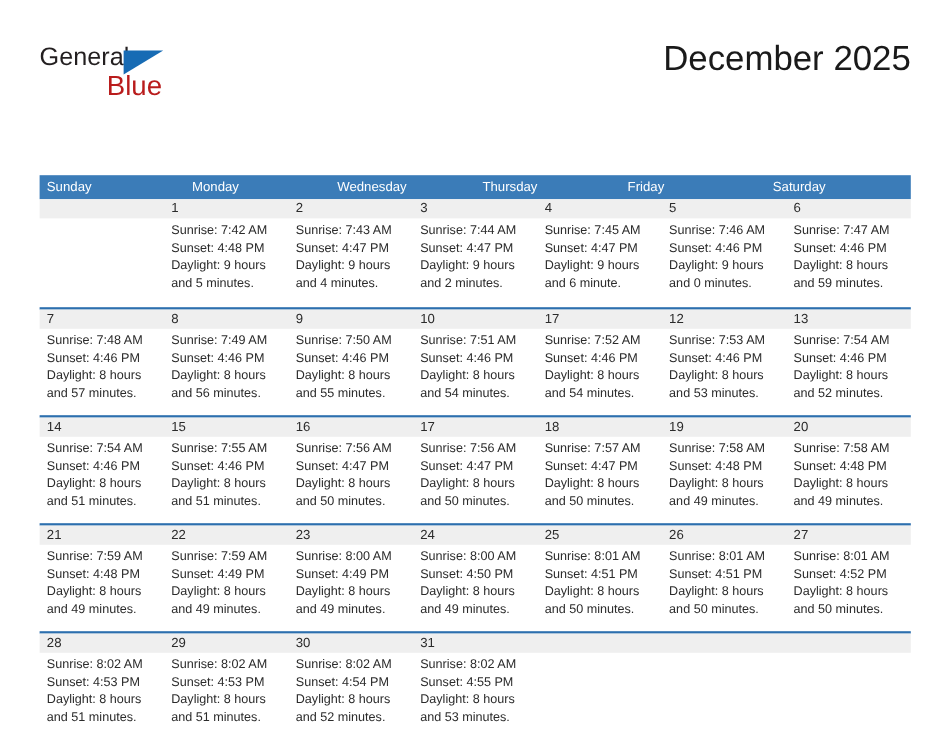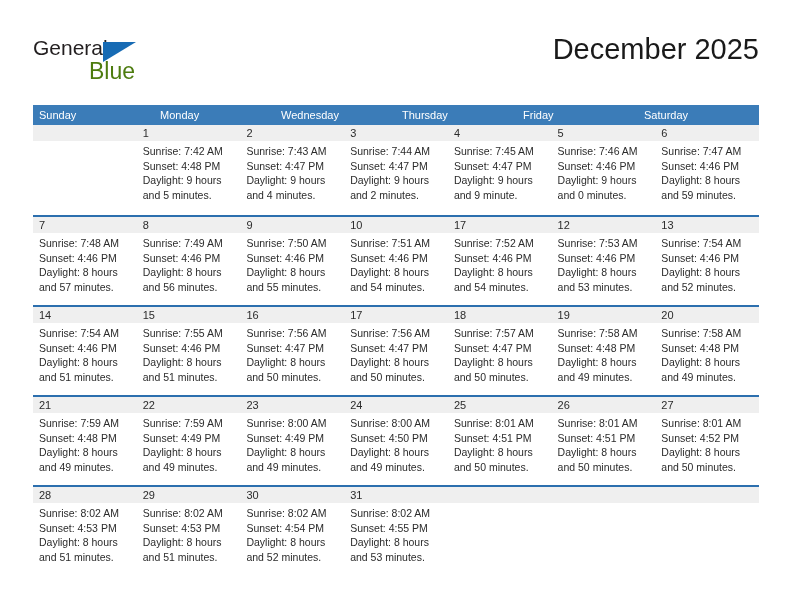--- a/index.html
+++ b/index.html
@@ -48,21 +48,21 @@
     top: 6px;
     width: 0; height: 0;
     border-left: 33px solid #176bb4;
     border-bottom: 20px solid transparent;
   }
   .logo-blue {
     position: absolute;
     left: 56px;
     top: 22px;
     font-size: 23px;
-    color: #4d7c0f;
+    color: #b91c1c;
     line-height: 26px;
     white-space: nowrap;
   }
 
   .title-block {
     position: absolute;
     right: 33px;
     top: 32px;
     text-align: right;
   }
@@ -86,20 +86,21 @@
     position: absolute;
     left: 33px;
     top: 105px;
     width: 726px;
   }
   .weekdays {
     display: flex;
     width: 100%;
     background: #3b7cb8;
     height: 20px;
+    margin-top: 41px;
   }
   .weekday {
     flex: 1 1 0;
     color: #ffffff;
     font-size: 11px;
     line-height: 20px;
     padding-left: 6px;
     white-space: nowrap;
     overflow: hidden;
   }
@@ -214,21 +215,21 @@
               <div>Daylight: 9 hours</div>
               <div>and 2 minutes.</div>
             </div>
           </div>
           <div class="day">
             <div class="day-number">4</div>
             <div class="day-info">
               <div>Sunrise: 7:45 AM</div>
               <div>Sunset: 4:47 PM</div>
               <div>Daylight: 9 hours</div>
-              <div>and 9 minute.</div>
+              <div>and 6 minute.</div>
             </div>
           </div>
           <div class="day">
             <div class="day-number">5</div>
             <div class="day-info">
               <div>Sunrise: 7:46 AM</div>
               <div>Sunset: 4:46 PM</div>
               <div>Daylight: 9 hours</div>
               <div>and 0 minutes.</div>
             </div>

